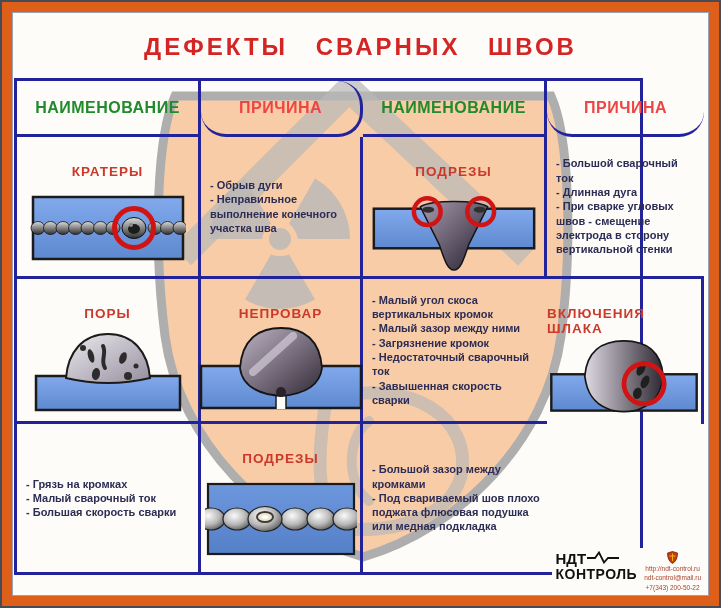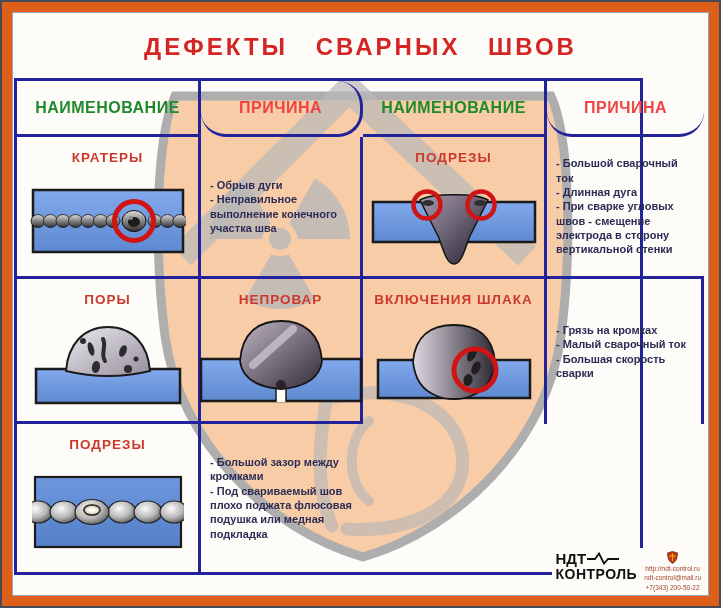--- a/index.html
+++ b/index.html
@@ -19,29 +19,29 @@
   .wm{position:absolute;left:0;top:0;width:687px;height:491px;z-index:0;}
   .cell{position:relative;z-index:1;border-right:3px solid #22229a;border-bottom:3px solid #22229a;
         box-sizing:border-box;background:transparent;}
   .cell.last-col{border-right:none;}
   .cell.last-row{border-bottom:none;}
   .hdr{display:flex;align-items:center;justify-content:center;font-size:16px;font-weight:bold;
        letter-spacing:0.5px;}
   .hdr.green{color:#218a2c;}
   .hdr.red{color:#ef4444;border-radius:25px;}
   .name-cell{display:flex;flex-direction:column;align-items:center;padding-top:13px;}
-  .defect-title{font-size:13.5px;font-weight:bold;color:#cc392b;letter-spacing:1px;text-align:left;}
+  .defect-title{font-size:13.5px;font-weight:bold;color:#cc392b;letter-spacing:1px;text-align:left;margin-top:14px;}
   .illus{margin:auto 0;display:block;}
   .cause-cell{display:flex;flex-direction:column;justify-content:center;padding:6px 7px 6px 9px;}
   .cause-line{font-size:11px;font-weight:bold;color:#2c2c55;line-height:1.3;}
   
   .footer{position:absolute;right:5px;bottom:1px;z-index:5;background:#fdfcf8;
           display:flex;gap:7px;align-items:flex-start;padding:3px 2px 2px 4px;}
   .brand{color:#111;}
-  .brand-top{display:flex;align-items:center;font-size:15px;font-weight:bold;line-height:1;}
+  .brand-top{display:flex;align-items:flex-start;font-size:15px;font-weight:bold;line-height:1;}
   .brand-bottom{font-size:14px;font-weight:bold;line-height:1.15;letter-spacing:0.5px;}
   .contact{display:flex;flex-direction:column;align-items:center;}
   .c-line{font-size:6.5px;line-height:1.45;color:#a8432c;white-space:nowrap;}
 </style>
 </head>
 <body>
 
 <div class="frame">
  <div class="orange-frame">
   <div class="page">
@@ -175,20 +175,27 @@
           </defs>
           <rect x="3" y="44" width="160" height="42" fill="url(#p4)" stroke="#1b1b1b" stroke-width="2.5"></rect>
           <rect x="78" y="68" width="10" height="19" fill="#fdfdfa"></rect>
           <line x1="78" y1="68" x2="78" y2="87" stroke="#1b1b1b" stroke-width="1.5"></line>
           <line x1="88" y1="68" x2="88" y2="87" stroke="#1b1b1b" stroke-width="1.5"></line>
           <path d="M42,46 C44,18 60,6 83,6 C106,6 122,18 124,46 C122,62 108,72 83,74 C58,72 44,62 42,46 Z" fill="url(#w4)" stroke="#151515" stroke-width="1.8"></path>
           <path d="M55,50 L95,14" stroke="#ded8e4" stroke-width="8" opacity="0.6" stroke-linecap="round"></path>
           <circle cx="83" cy="70" r="5" fill="#2a2228"></circle>
         </svg>
       </div>
+      <div class="cell cause-cell last-col">
+        <div class="cause-line">- Малый угол скоса вертикальных кромок</div>
+        <div class="cause-line">- Малый зазор между ними</div>
+        <div class="cause-line">- Загрязнение кромок</div>
+        <div class="cause-line">- Недостаточный сварочный ток</div>
+        <div class="cause-line">- Завышенная скорость сварки</div>
+      </div>
 
       <div class="cell name-cell last-row">
         <div class="defect-title">ВКЛЮЧЕНИЯ ШЛАКА</div>
         <svg class="illus" width="158" height="92" viewBox="0 0 158 92">
           <defs>
             <linearGradient id="p5" x1="0" y1="0" x2="0" y2="1">
                   <stop offset="0" stop-color="#82a9ec"></stop>
                   <stop offset="1" stop-color="#5e89d0"></stop>
                 </linearGradient>
             <linearGradient id="w5" x1="0" y1="0" x2="1" y2="0">

